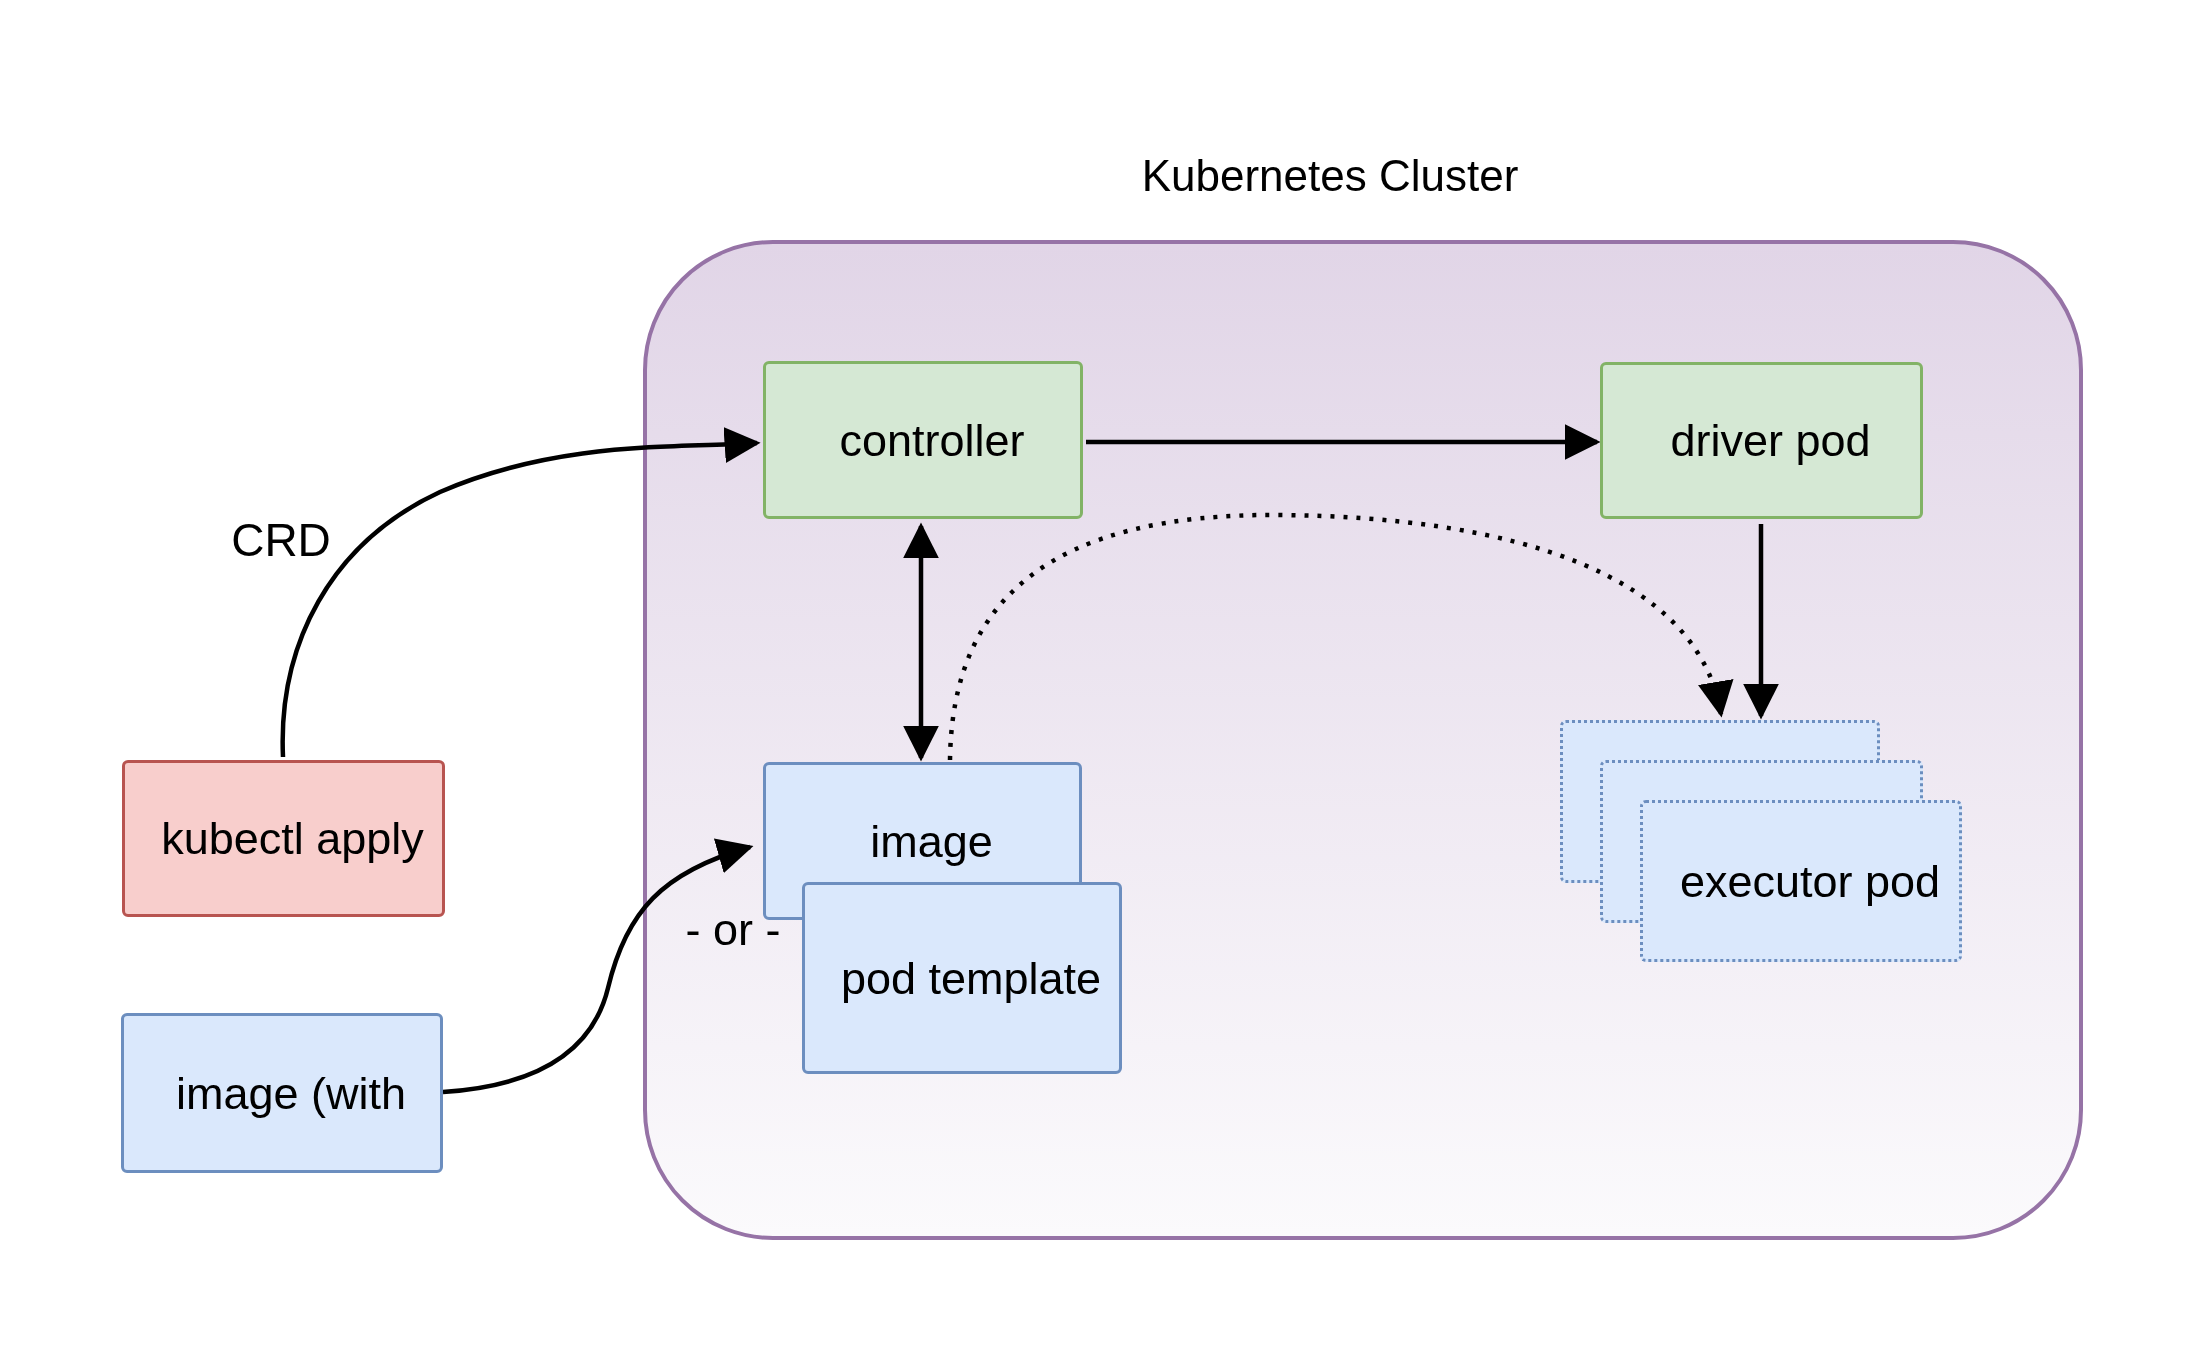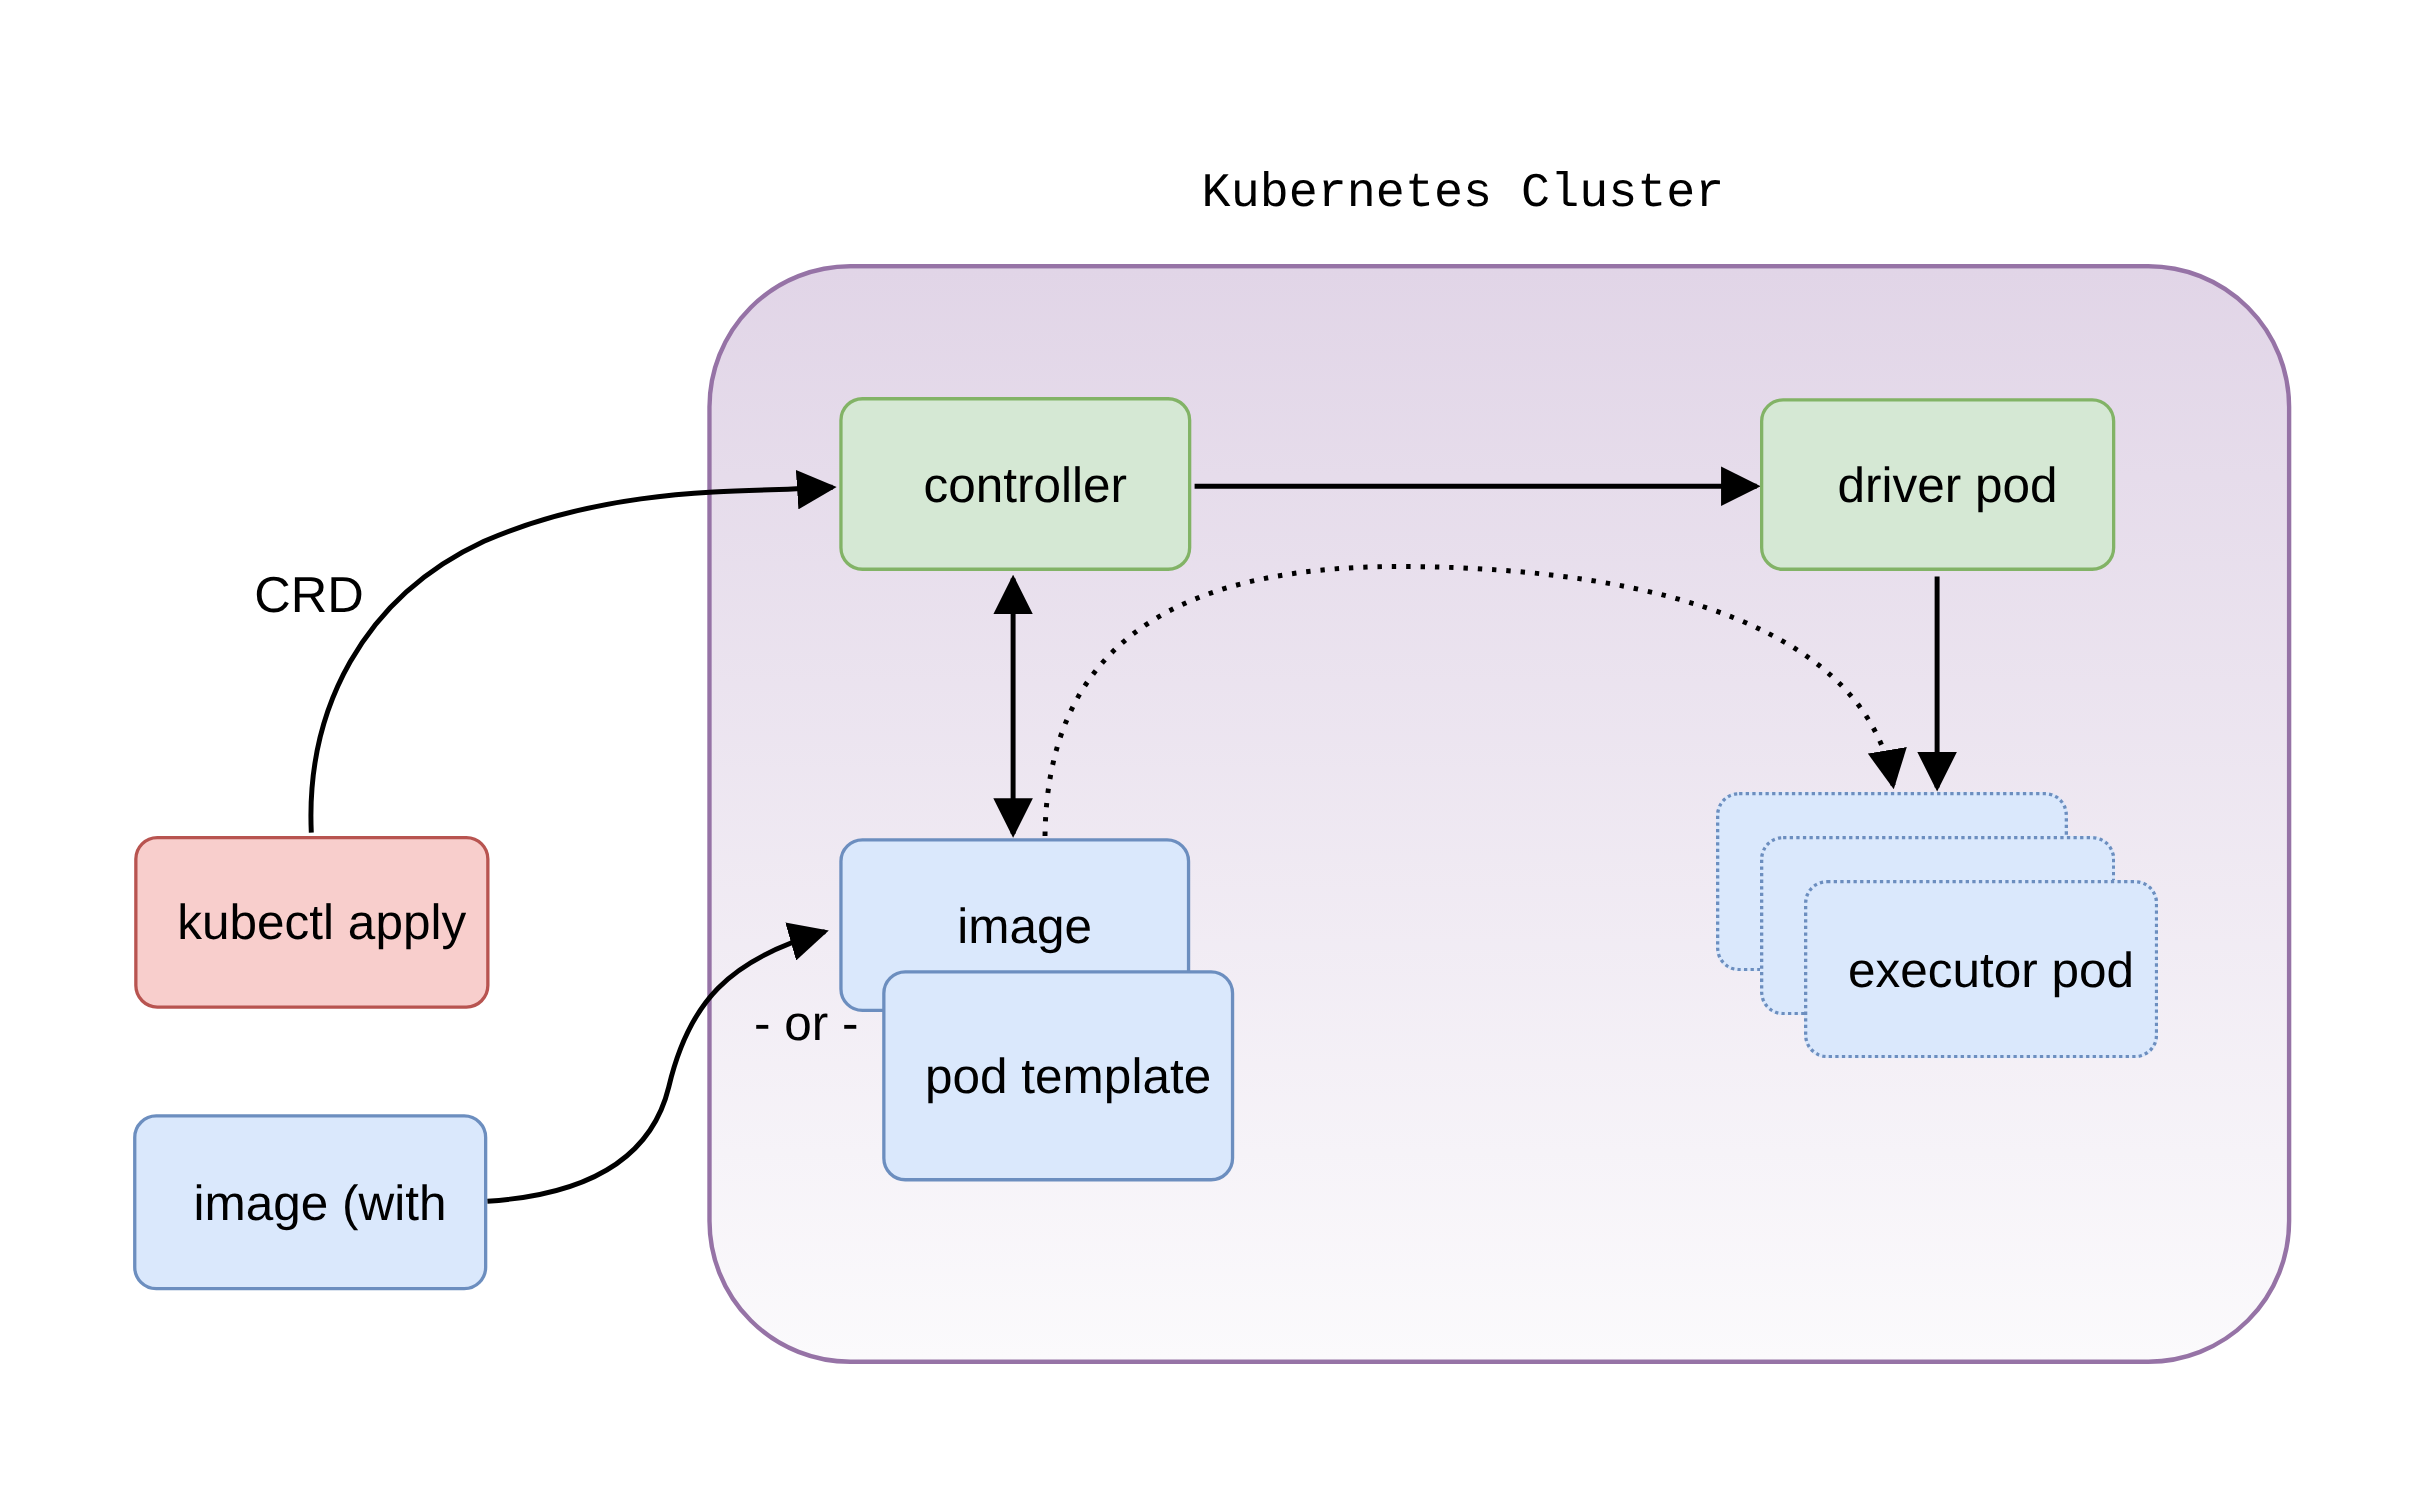--- a/index.html
+++ b/index.html
@@ -4,34 +4,34 @@
 <style>
   html,body { margin:0; padding:0; }
   body {
     width:2204px; height:1364px; position:relative; overflow:hidden;
     background:#ffffff;
     font-family:"Liberation Sans", sans-serif;
     color:var(--text, #000);
   }
   .diagram-title {
     position:absolute; left:1030px; top:150px; width:600px;
-    text-align:center; font-size:44px; line-height:52px;font-family:Liberation Mono, monospace;
+    text-align:center; font-size:44px; line-height:52px;
   }
   .cluster {
     position:absolute; left:643px; top:240px; width:1440px; height:1000px;
     box-sizing:border-box;
     border:4px solid var(--cluster-border, #9673a6);
     border-radius:130px;
     background:linear-gradient(180deg, var(--cluster-fill-top, #e1d5e7) 0%, var(--cluster-fill-bottom, #fbfafc) 100%);
   }
   .node {
     position:absolute; box-sizing:border-box;
     display:flex; flex-direction:column; align-items:center; justify-content:center;
     text-align:center; font-size:45px; line-height:57px;
-    border-radius:21px;
+    border-radius:6px;
     padding-left:18px;
   }
   .node-green { background:var(--green-fill, #d5e8d4); border:3.5px solid var(--green-border, #82b366); }
   .node-blue { background:var(--blue-fill, #dae8fc); border:3.5px solid var(--blue-border, #6c8ebf);text-align:right; }
   .node-blue-dotted { background:var(--blue-fill, #dae8fc); border:3.5px dotted var(--blue-border, #6c8ebf); }
   .node-red { background:var(--red-fill, #f8cecc); border:3.5px solid var(--red-border, #b85450); }
 
   .n-controller { left:763px; top:361px; width:320px; height:158px; }
   .n-driver     { left:1600px; top:362px; width:323px; height:157px; }
   .n-image      { left:763px; top:762px; width:319px; height:158px; }

